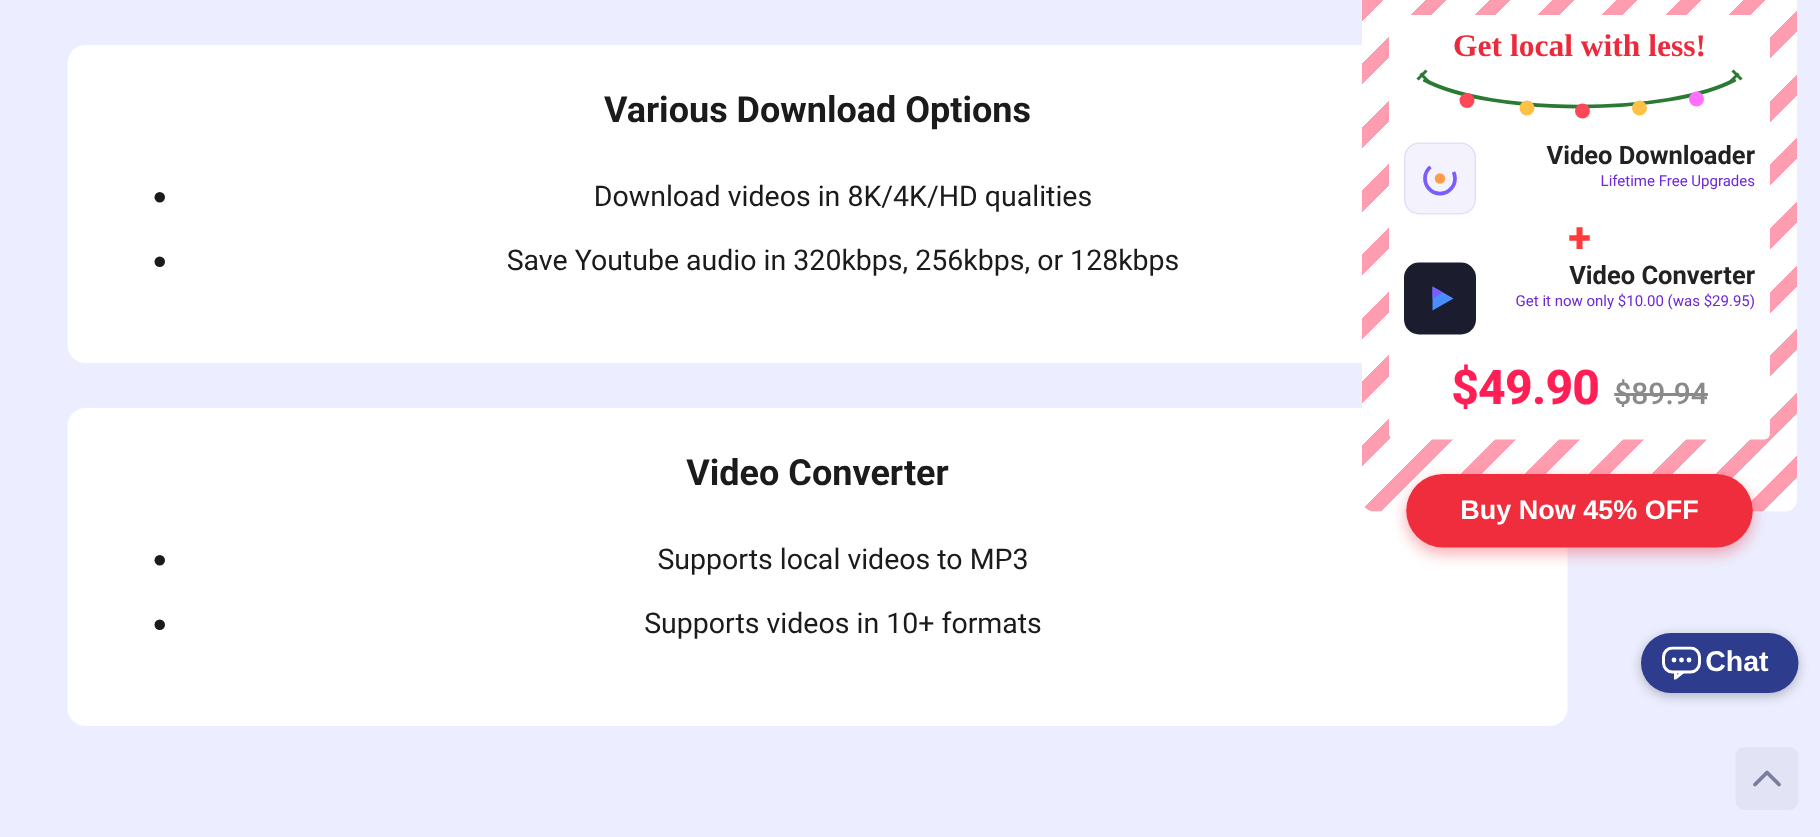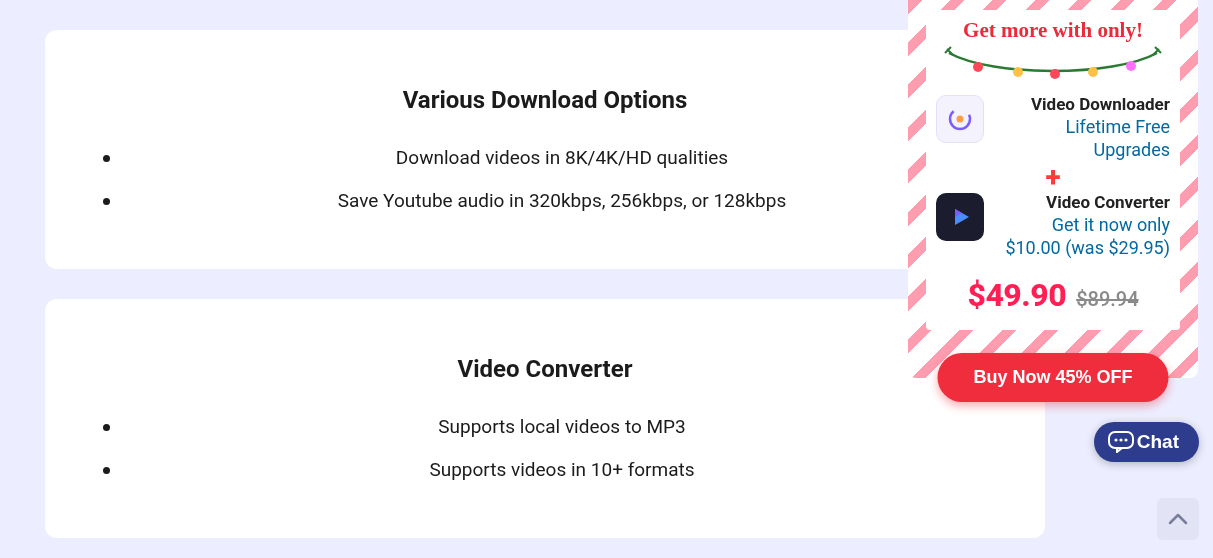--- a/index.html
+++ b/index.html
@@ -16,21 +16,21 @@
   
   .cards {
     position: absolute;
     left: 45px;
     top: 0;
     width: 1000px;
   }
   .card {
     background: #ffffff;
     border-radius: 12px;
-    padding: 56px 50px 40px 50px;
+    padding: 29px 50px 40px 50px;
     margin-top: 30px;
   }
   .card h2 {
     text-align: center;
     font-size: 24px;
     font-weight: 700;
     margin-bottom: 30px;
   }
   .card ul {
     list-style: none;
@@ -103,22 +103,22 @@
   .prod-icon.dl { background: #f4f3fd; border:1px solid #e2dffb; }
   .prod-icon.cv { background: #1b1d2e; }
   .prod-text { flex: 1; text-align: right; }
   .prod-title {
     font-size: 17px;
     font-weight: 700;
     color: #222;
     line-height: 1.15;
   }
   .prod-sub {
-    font-size: 18px;
-    color: #0369a1;
+    font-size: 10px;
+    color: #6d28d9;
     line-height: 1.3;
   }
   .plus {
     text-align: center;
     font-size: 28px;
     font-weight: 800;
     color: #ff3a3a;
     line-height: 1;
     margin: -2px 0;
   }
@@ -208,21 +208,21 @@
     <h2>Video Converter</h2>
     <ul>
       <li>Supports local videos to MP3</li>
       <li>Supports videos in 10+ formats</li>
     </ul>
   </div>
 </div>
 
 <div class="promo">
   <div class="promo-inner">
-    <div class="promo-head">Get more with only!</div>
+    <div class="promo-head">Get local with less!</div>
     <svg class="garland" width="220" height="42" viewBox="0 0 220 42">
       <path d="M6 14 C 50 38, 170 38, 214 14" stroke="#2a7a33" stroke-width="2.5" fill="none"></path>
       <circle cx="35" cy="28" r="5" fill="#ff4757"></circle>
       <circle cx="75" cy="33" r="5" fill="#ffc048"></circle>
       <circle cx="112" cy="35" r="5" fill="#ff4757"></circle>
       <circle cx="150" cy="33" r="5" fill="#ffc048"></circle>
       <circle cx="188" cy="27" r="5" fill="#ff70ff"></circle>
       <path d="M4 10 L10 16 M8 8 L2 14" stroke="#2a7a33" stroke-width="2"></path>
       <path d="M212 8 L218 14 M216 10 L210 16" stroke="#2a7a33" stroke-width="2"></path>
     </svg>

